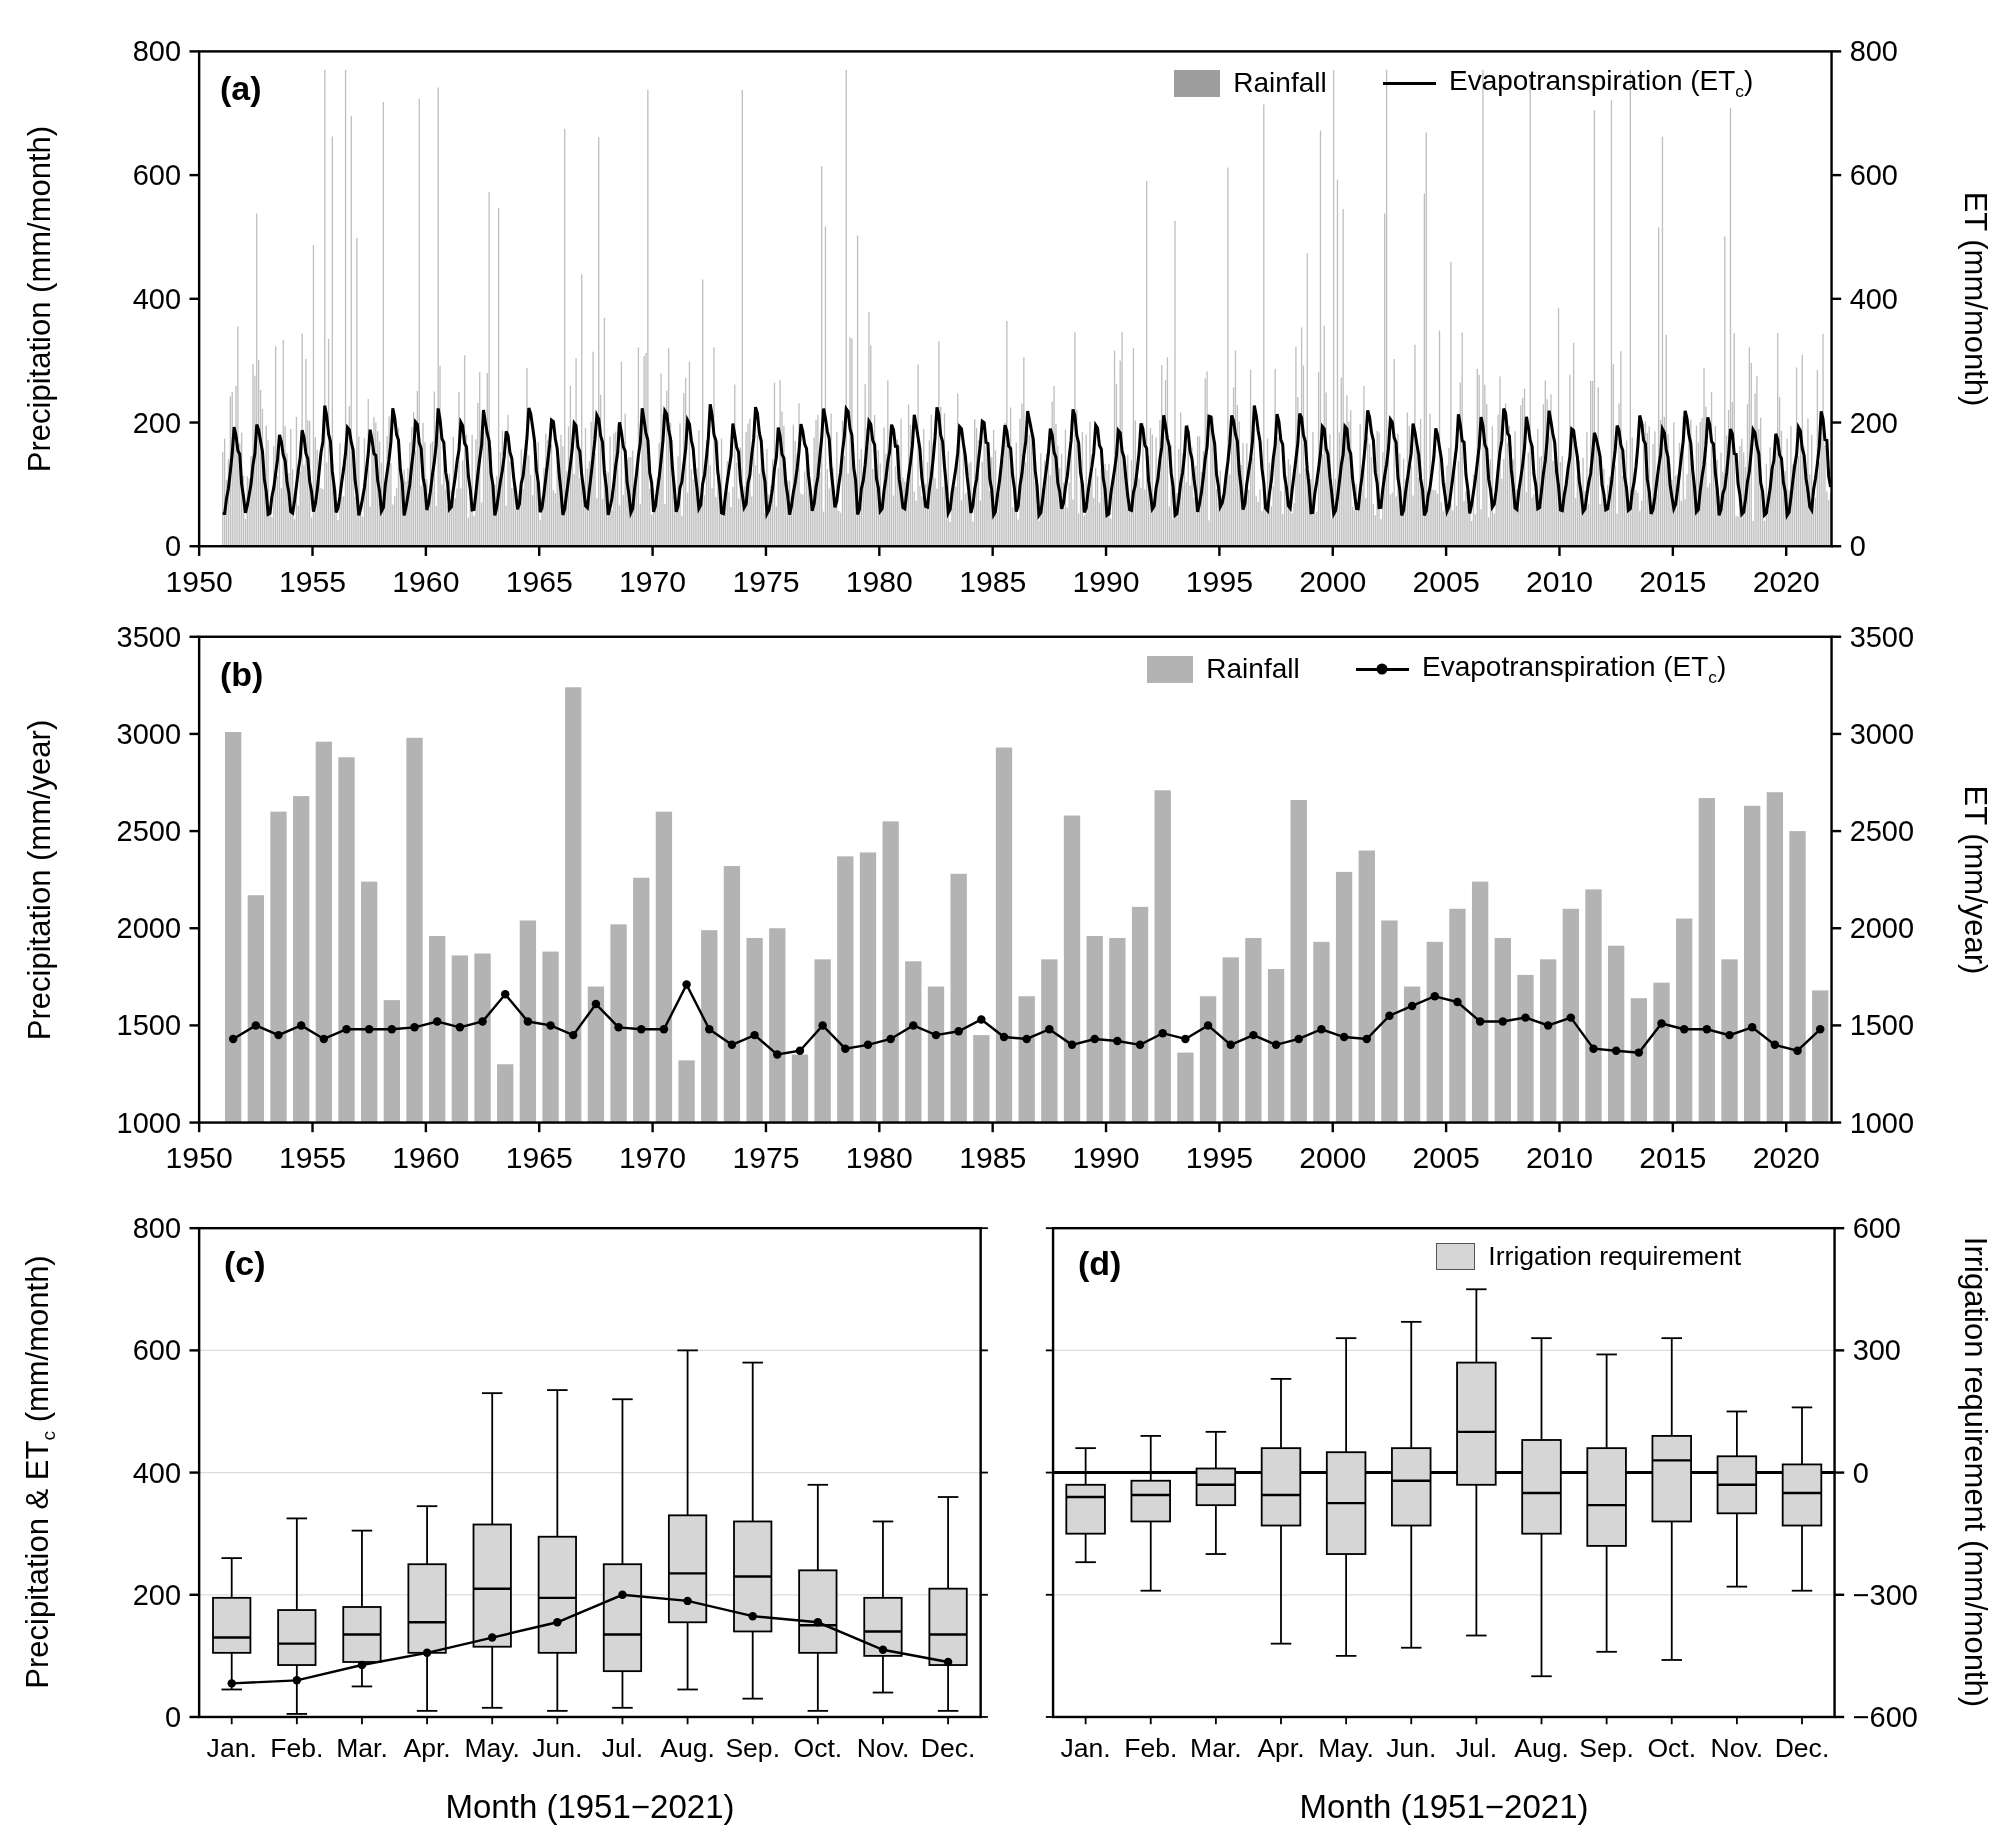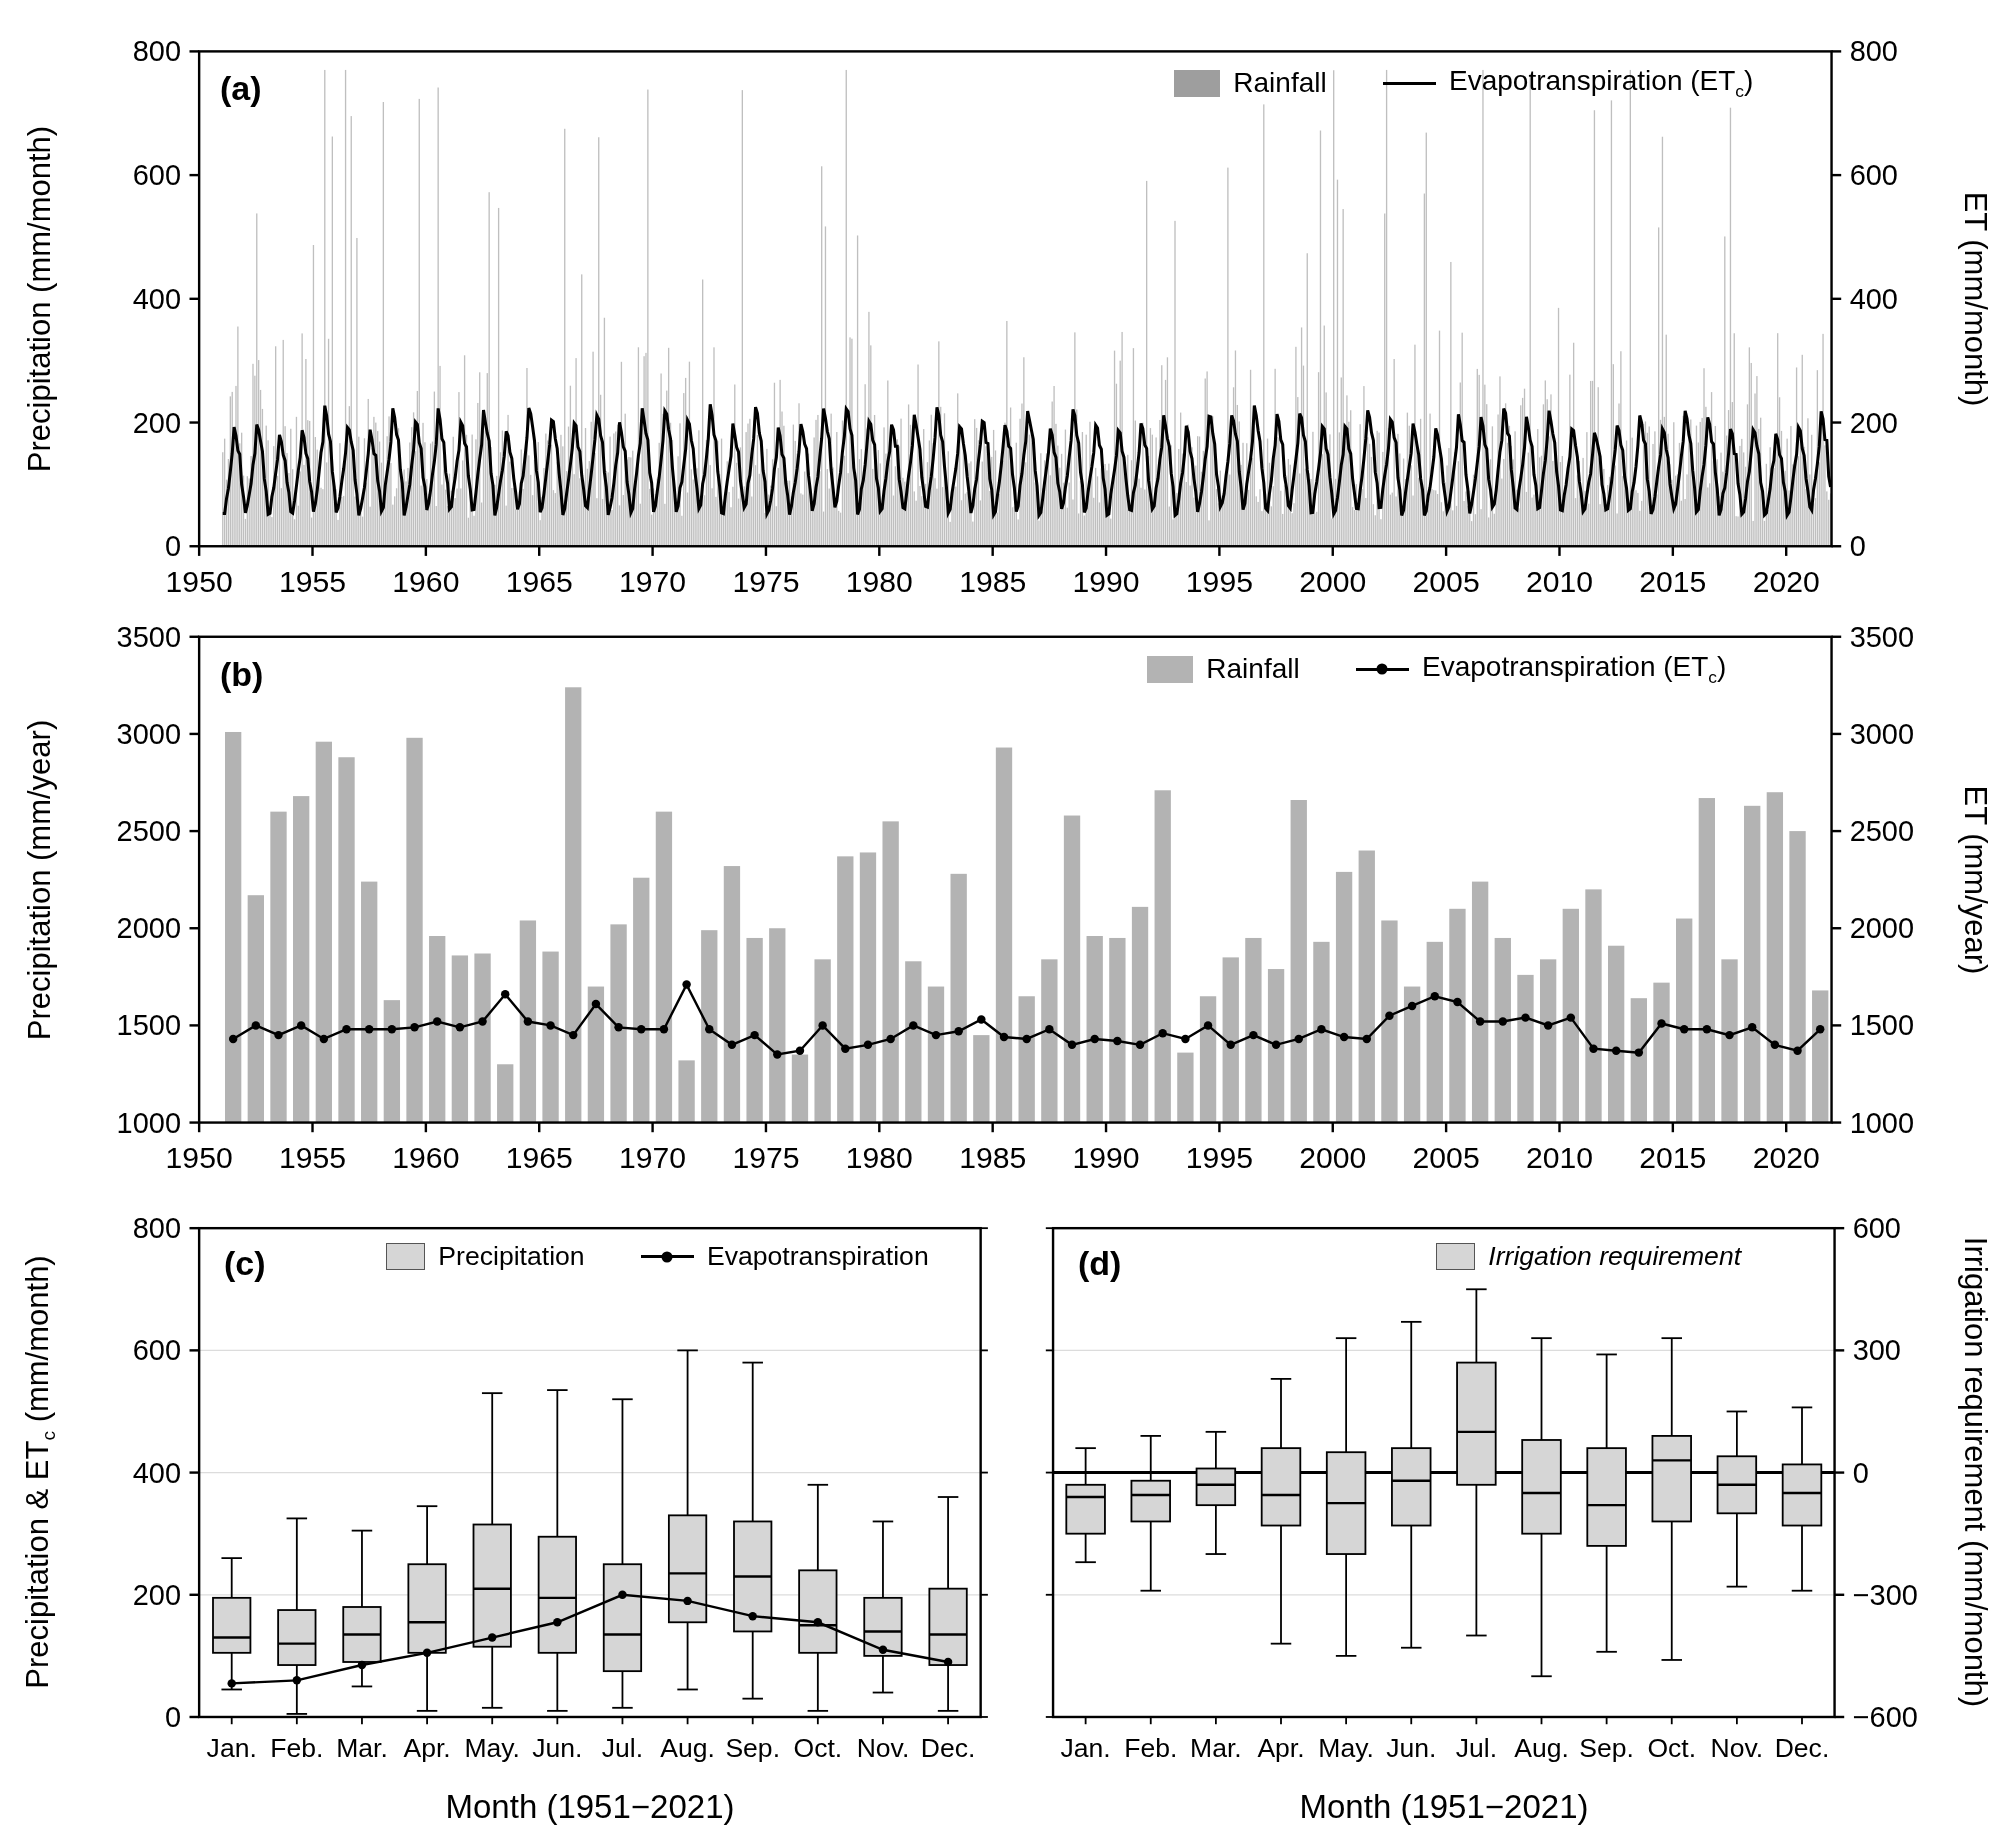--- a/index.html
+++ b/index.html
@@ -1410,35 +1410,22 @@
     </span>
     <span class="gap"></span>
     <span class="grp">
       <span class="linesample">
           <i class="dot"></i>
         </span>
       <span><span>Evapotranspiration (ET</span><sub>c</sub><span>)</span></span>
     </span>
   </div>
 
-  <div class="legend" style="left:386px;top:1241px;font-size:26.6px;">
-    <span class="grp">
-      <span class="swatch boxed" style="background:#d6d6d6;"></span>
-      <span>Precipitation</span>
-    </span>
-    <span class="gap"></span>
-    <span class="grp">
-      <span class="linesample">
-          <i class="dot"></i>
-        </span>
-      <span>Evapotranspiration</span>
-    </span>
-  </div>
 
-  <div class="legend" style="left:1436px;top:1241px;font-size:26.6px;font-style:italic;">
+  <div class="legend" style="left:1436px;top:1241px;font-size:26.6px;">
     <span class="grp">
       <span class="swatch boxed" style="background:#d6d6d6;"></span>
       <span>Irrigation requirement</span>
     </span>
   </div>
 
 </div>
 
 
 </body></html>

